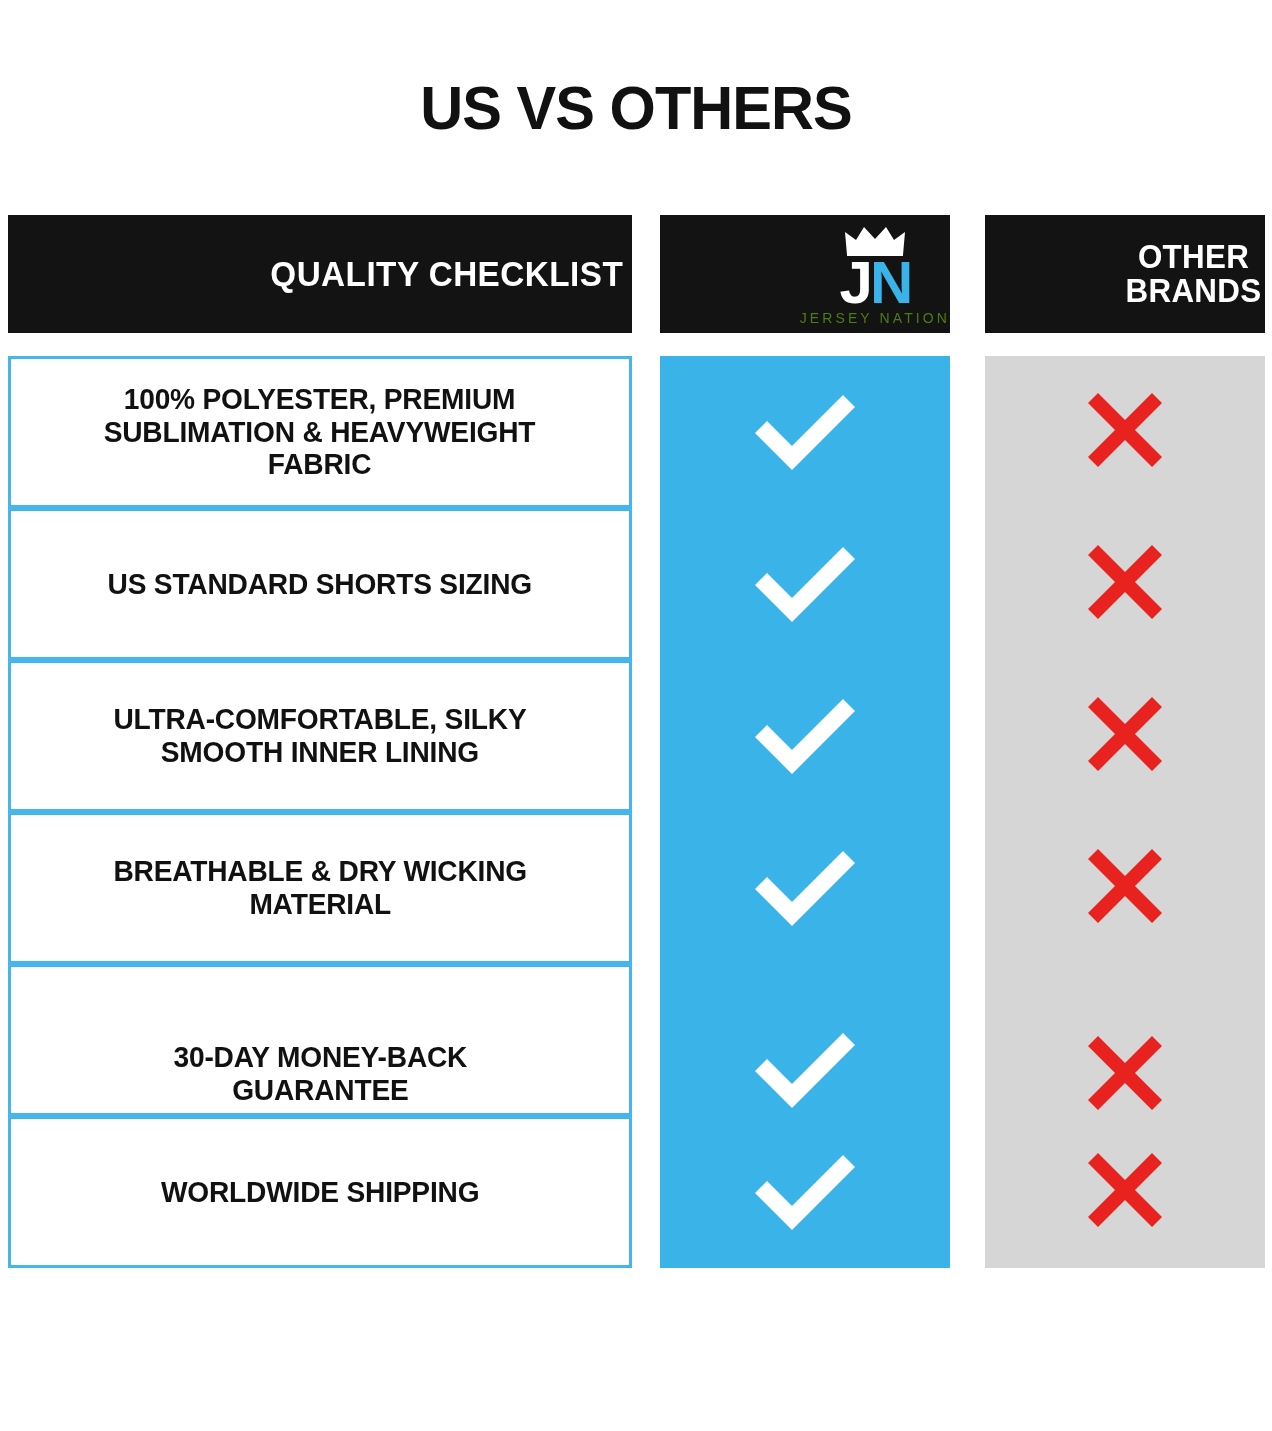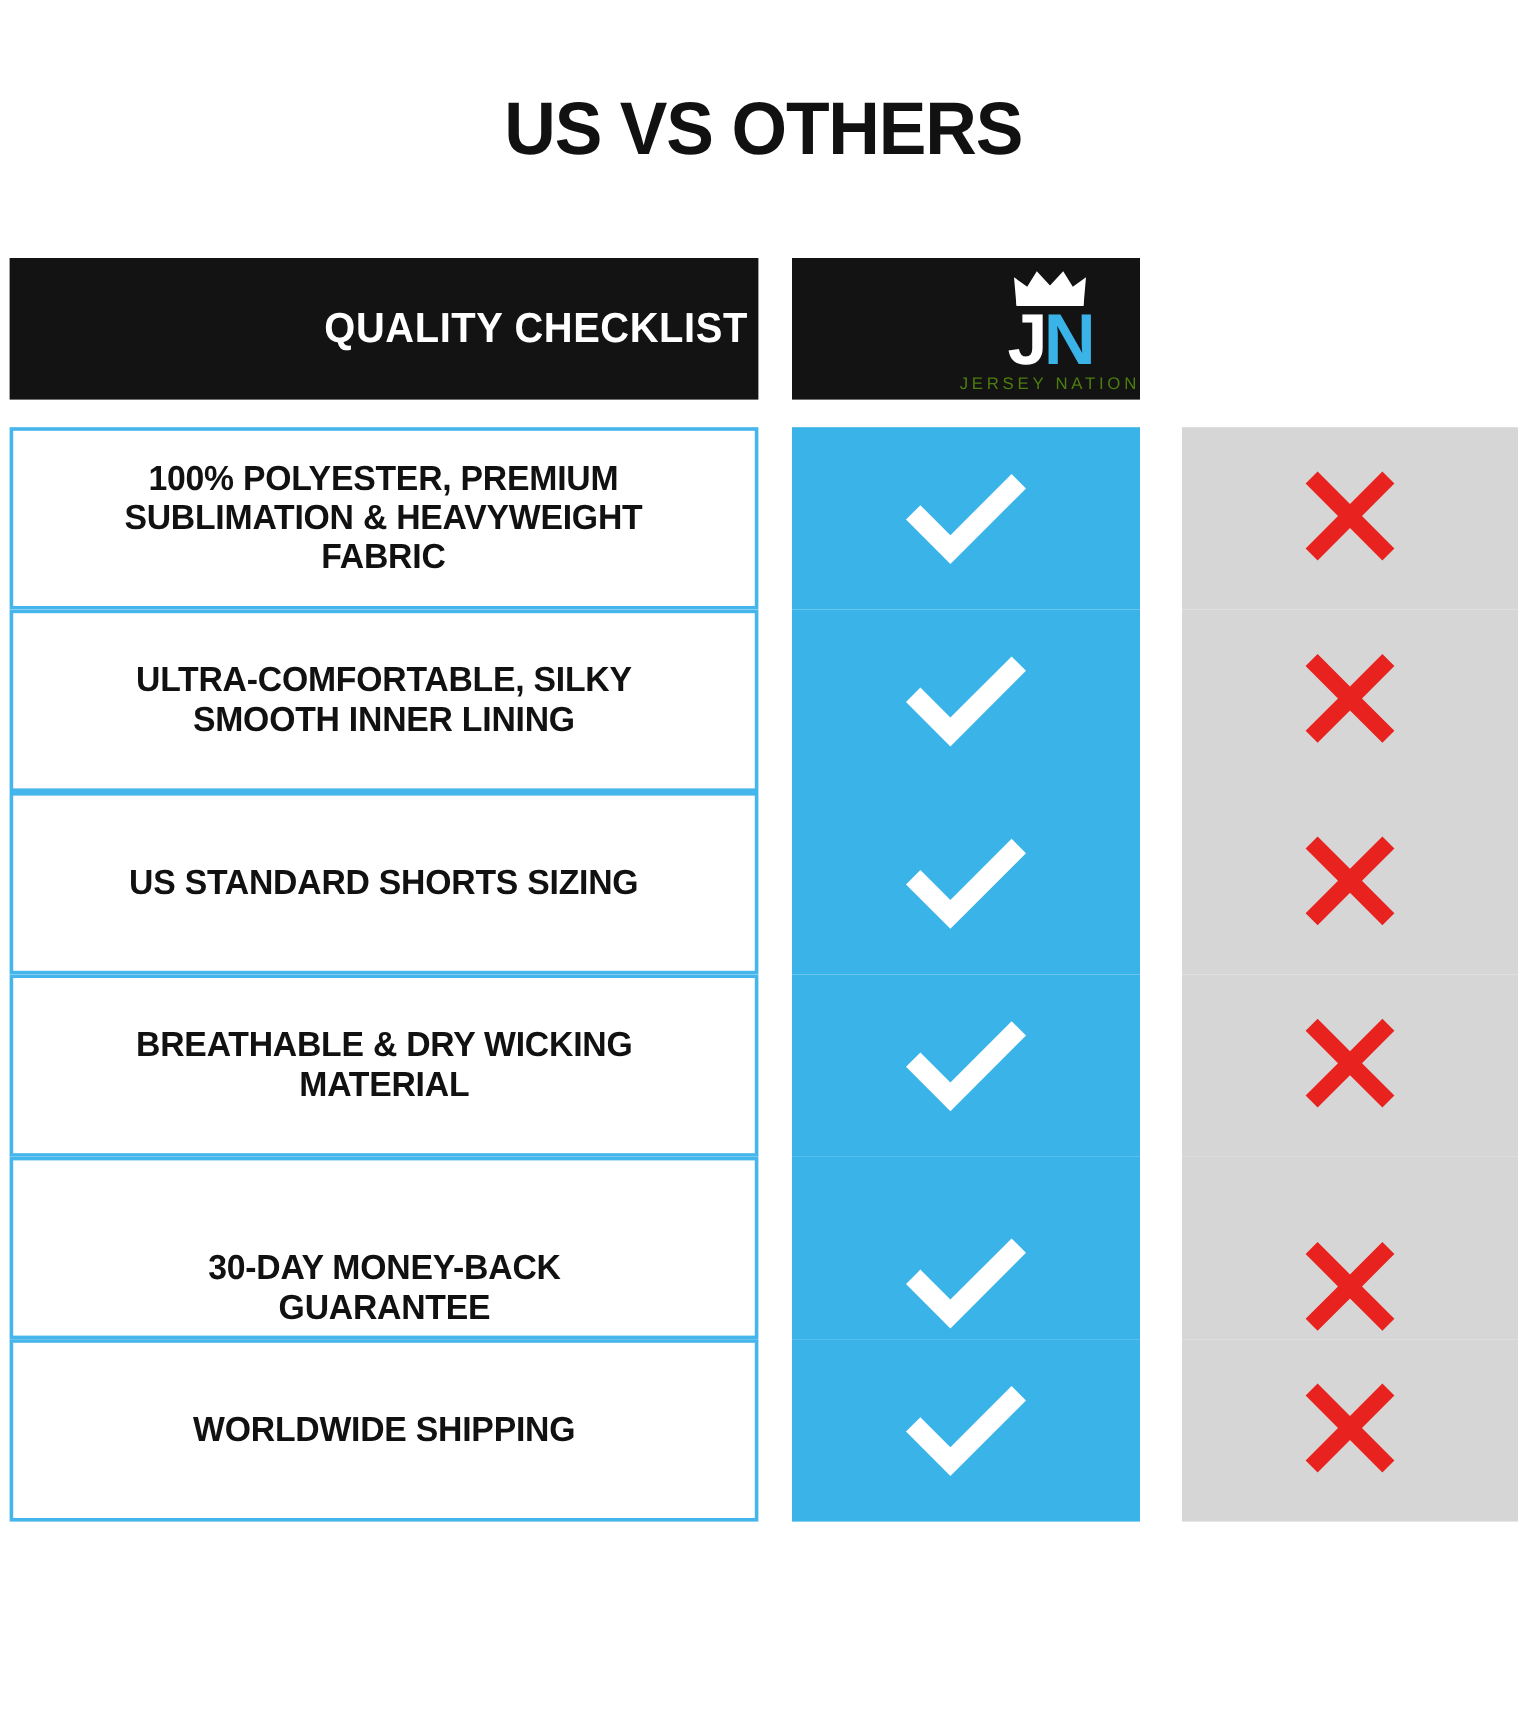--- a/index.html
+++ b/index.html
@@ -187,20 +187,26 @@
           <span class="logo-mark">
             <span class="logo-j">J</span>
             <span class="logo-n">N</span>
           </span>
           <span class="logo-sub">JERSEY NATION</span>
         </div>
       </div>
 
       <div class="col-gap-b"></div>
 
+      <div class="col-them hdr">
+        <div class="hdr-other">
+          <div>OTHER</div>
+          <div>BRANDS</div>
+        </div>
+      </div>
     </div>
 
     <div class="row feat-row">
       <div class="col-feature feature-cell h-r1">
         <div class="feature-text">
           <div>100% POLYESTER, PREMIUM</div>
           <div>SUBLIMATION &amp; HEAVYWEIGHT</div>
           <div>FABRIC</div>
         </div>
       </div>
@@ -216,20 +222,44 @@
       <div class="col-them them-cell h-r1">
         <span class="cross-icon">
           <svg width="78" height="78" viewBox="0 0 78 78" aria-hidden="true">
             <path d="M12 2 L39 29 L66 2 L76 12 L49 39 L76 66 L66 76 L39 49 L12 76 L2 66 L29 39 L2 12 Z" fill="#e8221f"></path>
           </svg>
         </span>
       </div>
     </div>
 
     <div class="row feat-row">
+      <div class="col-feature feature-cell h-r3">
+        <div class="feature-text">
+          <div>US STANDARD SHORTS SIZING</div>
+        </div>
+      </div>
+      <div class="col-gap-a"></div>
+      <div class="col-us us-cell h-r3">
+        <span class="check-icon">
+          <svg width="116" height="88" viewBox="0 0 116 88" aria-hidden="true">
+            <path d="M8 47 L20 35 L45 60 L96 9 L108 21 L45 84 Z" fill="#ffffff"></path>
+          </svg>
+        </span>
+      </div>
+      <div class="col-gap-b"></div>
+      <div class="col-them them-cell h-r3">
+        <span class="cross-icon">
+          <svg width="78" height="78" viewBox="0 0 78 78" aria-hidden="true">
+            <path d="M12 2 L39 29 L66 2 L76 12 L49 39 L76 66 L66 76 L39 49 L12 76 L2 66 L29 39 L2 12 Z" fill="#e8221f"></path>
+          </svg>
+        </span>
+      </div>
+    </div>
+
+    <div class="row feat-row">
       <div class="col-feature feature-cell h-r2">
         <div class="feature-text">
           <div>ULTRA-COMFORTABLE, SILKY</div>
           <div>SMOOTH INNER LINING</div>
         </div>
       </div>
       <div class="col-gap-a"></div>
       <div class="col-us us-cell h-r2">
         <span class="check-icon">
           <svg width="116" height="88" viewBox="0 0 116 88" aria-hidden="true">
@@ -241,44 +271,20 @@
       <div class="col-them them-cell h-r2">
         <span class="cross-icon">
           <svg width="78" height="78" viewBox="0 0 78 78" aria-hidden="true">
             <path d="M12 2 L39 29 L66 2 L76 12 L49 39 L76 66 L66 76 L39 49 L12 76 L2 66 L29 39 L2 12 Z" fill="#e8221f"></path>
           </svg>
         </span>
       </div>
     </div>
 
     <div class="row feat-row">
-      <div class="col-feature feature-cell h-r3">
-        <div class="feature-text">
-          <div>US STANDARD SHORTS SIZING</div>
-        </div>
-      </div>
-      <div class="col-gap-a"></div>
-      <div class="col-us us-cell h-r3">
-        <span class="check-icon">
-          <svg width="116" height="88" viewBox="0 0 116 88" aria-hidden="true">
-            <path d="M8 47 L20 35 L45 60 L96 9 L108 21 L45 84 Z" fill="#ffffff"></path>
-          </svg>
-        </span>
-      </div>
-      <div class="col-gap-b"></div>
-      <div class="col-them them-cell h-r3">
-        <span class="cross-icon">
-          <svg width="78" height="78" viewBox="0 0 78 78" aria-hidden="true">
-            <path d="M12 2 L39 29 L66 2 L76 12 L49 39 L76 66 L66 76 L39 49 L12 76 L2 66 L29 39 L2 12 Z" fill="#e8221f"></path>
-          </svg>
-        </span>
-      </div>
-    </div>
-
-    <div class="row feat-row">
       <div class="col-feature feature-cell h-r4">
         <div class="feature-text">
           <div>BREATHABLE &amp; DRY WICKING</div>
           <div>MATERIAL</div>
         </div>
       </div>
       <div class="col-gap-a"></div>
       <div class="col-us us-cell h-r4">
         <span class="check-icon">
           <svg width="116" height="88" viewBox="0 0 116 88" aria-hidden="true">

